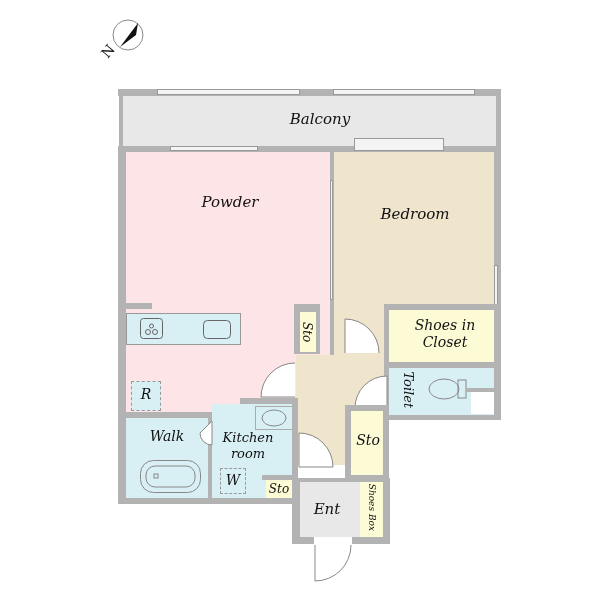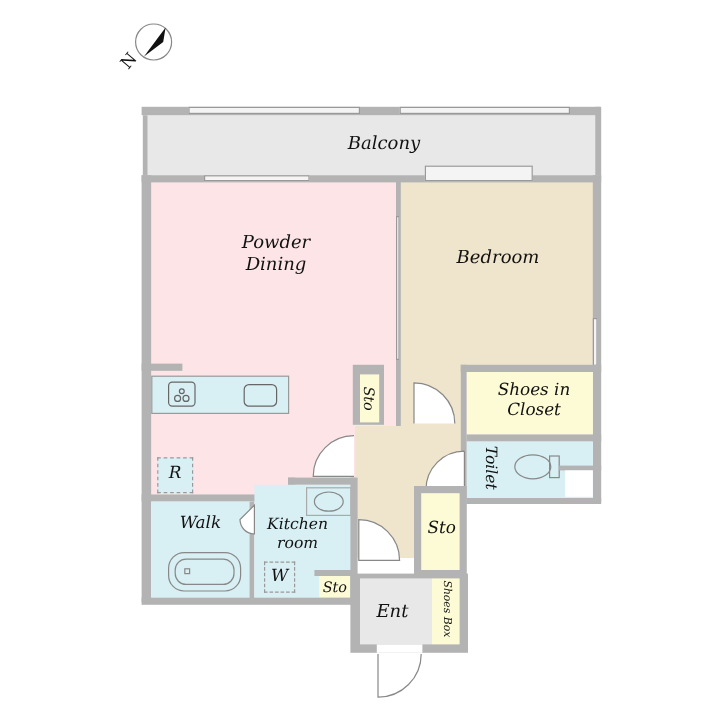--- a/index.html
+++ b/index.html
@@ -57,21 +57,20 @@
   </svg>
 <svg style="left:203px;top:320px;" width="28" height="20">
     <rect x="0.5" y="0.5" width="27" height="18" rx="4" fill="none" stroke="#666"></rect>
   </svg>
 
 <div class="room" style="left:131px;top:381px;width:30px;height:30px;border:1px dashed #999;box-sizing:border-box;background:#d8eff4;"></div>
 <div class="label" style="left:131px;top:386px;width:30px;font-size:14px;">R</div>
 
 <div class="label" style="left:175px;top:193px;width:110px;font-size:15px;">
   <div>Powder</div>
-  <div>Dining</div>
 </div>
 
 <div class="label" style="left:360px;top:205px;width:110px;font-size:15px;text-align:center;">
   <div>Bedroom</div>
 </div>
 
 <div class="wall" style="left:294px;top:304px;width:26px;height:50px;"></div>
 <div class="room" style="left:300px;top:312px;width:16px;height:40px;background:#fdfbd6;"></div>
 <div class="label" style="left:290px;top:325px;width:34px;font-size:12px;transform:rotate(90deg);">Sto</div>
 <svg style="left:344px;top:318px;" width="36" height="36">

